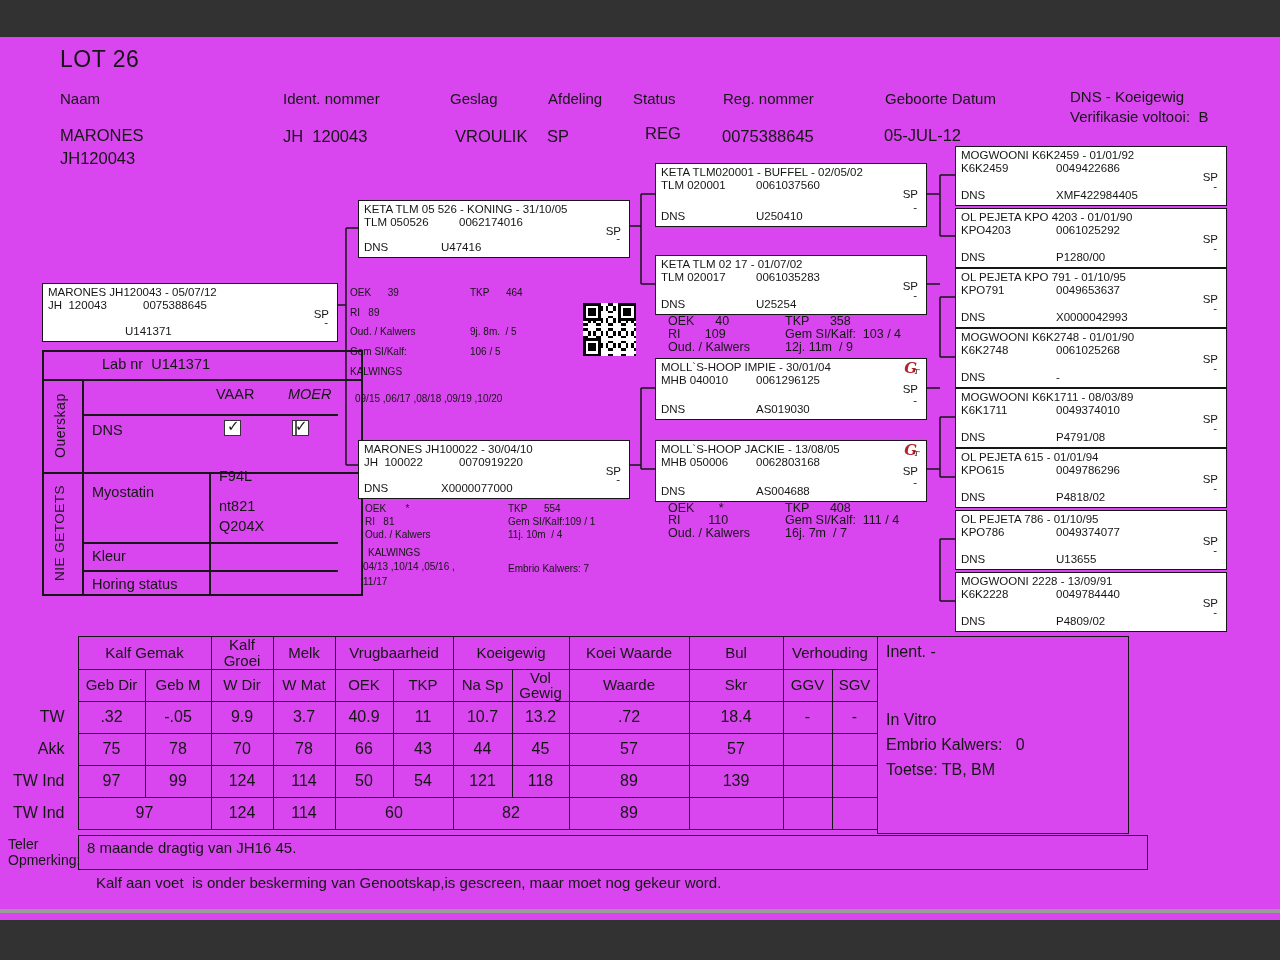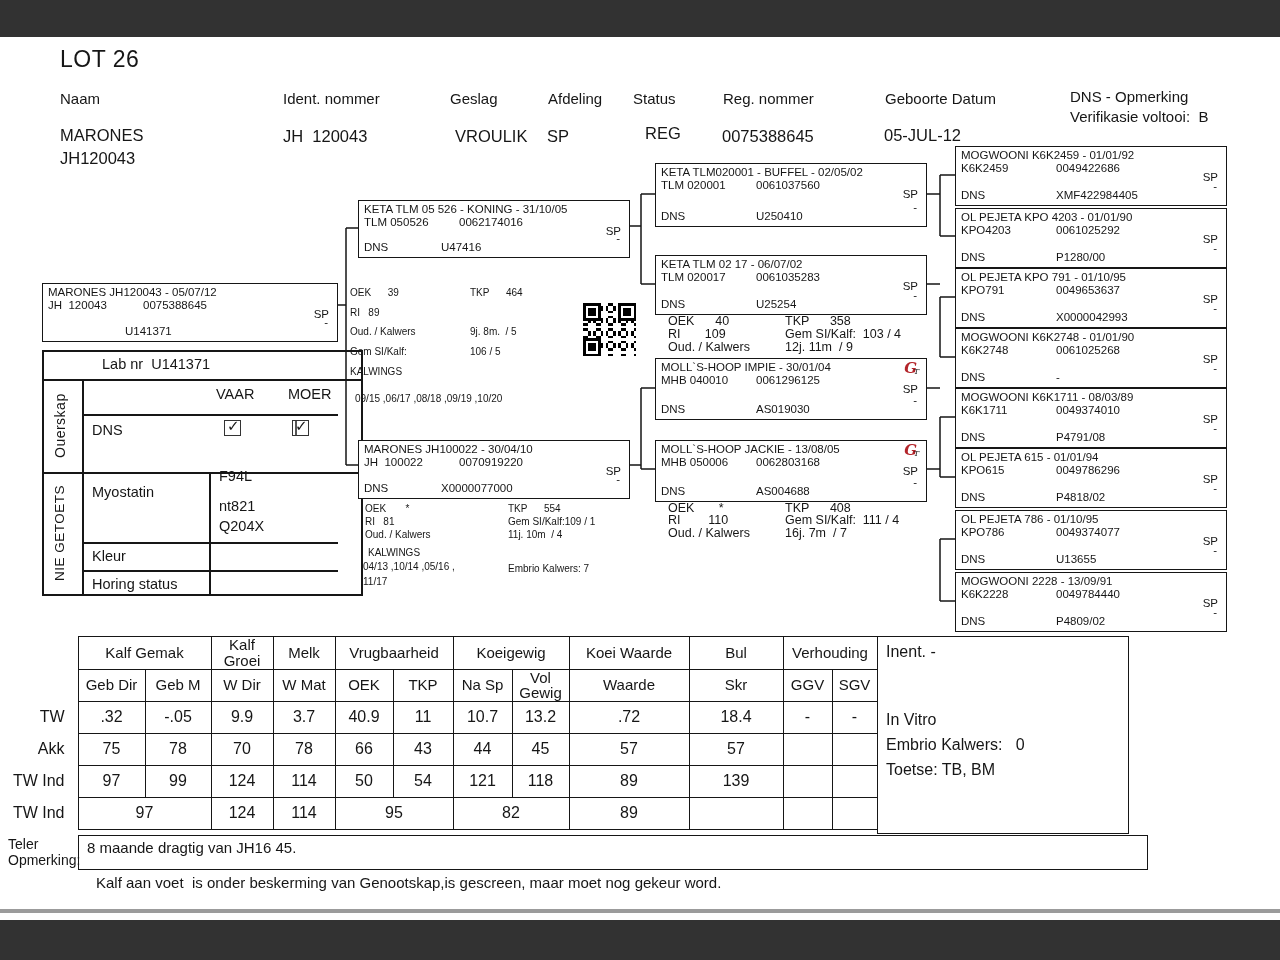--- a/index.html
+++ b/index.html
@@ -1,16 +1,16 @@
 <!DOCTYPE html>
 <html><head>
 <meta charset="utf-8">
 <style>
   html,body{margin:0;padding:0;background:#2f2f2f;}
-  #screen{position:relative;width:1280px;height:960px;background:#ffffff;overflow:hidden;
+  #screen{position:relative;width:1280px;height:960px;background:#d946ef;overflow:hidden;
           font-family:"Liberation Sans","DejaVu Sans",sans-serif;color:#161616;}
   .abs{position:absolute;white-space:pre;}
   .bar{position:absolute;left:0;width:1280px;background:#323232;}
   #topbar{top:0;height:37px;}
   #grayline{position:absolute;left:0;top:909px;width:1280px;height:4px;background:#9b9b9b;}
   #bottombar{top:920px;height:40px;}
 
   
   .lot{font-size:23px;letter-spacing:.5px;}
   .contact{font-size:15px;}
@@ -88,21 +88,21 @@
 
   <div class="abs lot" style="left:60px;top:46px;">LOT 26</div>
 
   <div class="abs hlabel" style="left:60px;top:90px;">Naam</div>
   <div class="abs hlabel" style="left:283px;top:90px;">Ident. nommer</div>
   <div class="abs hlabel" style="left:450px;top:90px;">Geslag</div>
   <div class="abs hlabel" style="left:548px;top:90px;">Afdeling</div>
   <div class="abs hlabel" style="left:633px;top:90px;">Status</div>
   <div class="abs hlabel" style="left:723px;top:90px;">Reg. nommer</div>
   <div class="abs hlabel" style="left:885px;top:90px;">Geboorte Datum</div>
-  <div class="abs hlabel" style="left:1070px;top:88px;">DNS - Opmerking</div>
+  <div class="abs hlabel" style="left:1070px;top:88px;">DNS - Koeigewig</div>
   <div class="abs hlabel" style="left:1070px;top:108px;">Verifikasie voltooi:  B</div>
 
   <div class="abs hvalue" style="left:60px;top:126px;">MARONES</div>
   <div class="abs hvalue" style="left:60px;top:149px;">JH120043</div>
   <div class="abs hvalue" style="left:283px;top:127px;">JH  120043</div>
   <div class="abs hvalue" style="left:455px;top:127px;">VROULIK</div>
   <div class="abs hvalue" style="left:547px;top:127px;">SP</div>
   <div class="abs hvalue" style="left:645px;top:124px;">REG</div>
   <div class="abs hvalue" style="left:722px;top:127px;">0075388645</div>
   <div class="abs hvalue" style="left:884px;top:126px;">05-JUL-12</div>
@@ -116,21 +116,21 @@
     <span class="bdash">-</span>
   </div>
 
   <div id="labpanel">
     <div class="abs" style="left:58px;top:4px;">Lab nr  U141371</div>
     <div class="hl" style="top:27px;left:0;width:100%;"></div>
     <div class="vl" style="left:38px;top:27px;height:215px;"></div>
     <div class="vlab" style="left:8px;top:30px;height:88px;width:22px;">Ouerskap</div>
     <div class="hl" style="top:62px;left:38px;width:256px;"></div>
     <div class="abs" style="left:172px;top:34px;">VAAR</div>
-    <div class="abs" style="left:244px;top:34px;">MOER</div>
+    <div class="abs" style="left:244px;top:34px;font-style:italic;">MOER</div>
     <div class="abs" style="left:48px;top:70px;">DNS</div>
     <div class="cb" style="left:180px;top:68px;"></div>
     <div class="cb dbl" style="left:248px;top:68px;"></div>
     <div class="hl" style="top:120px;left:0;width:100%;"></div>
     <div class="vlab" style="left:8px;top:124px;height:114px;width:22px;font-size:13.5px;">NIE GETOETS</div>
     <div class="vl" style="left:165px;top:120px;height:122px;"></div>
     <div class="abs" style="left:48px;top:132px;">Myostatin</div>
     <div class="abs" style="left:175px;top:116px;">F94L</div>
     <div class="abs" style="left:175px;top:146px;">nt821</div>
     <div class="abs" style="left:175px;top:166px;">Q204X</div>
@@ -377,21 +377,21 @@
   <div class="pbox" style="left:655px;top:163px;width:270px;height:62px;">
     <span class="bt">KETA TLM020001 - BUFFEL - 02/05/02</span>
     <span class="bi">TLM 020001</span>
     <span class="br">0061037560</span>
     <span class="bsp">SP</span>
     <span class="bd">DNS</span>
     <span class="bdv">U250410</span>
     <span class="bdash">-</span>
   </div>
   <div class="pbox" style="left:655px;top:255px;width:270px;height:58px;">
-    <span class="bt">KETA TLM 02 17 - 06/07/02</span>
+    <span class="bt">KETA TLM 02 17 - 01/07/02</span>
     <span class="bi">TLM 020017</span>
     <span class="br">0061035283</span>
     <span class="bsp">SP</span>
     <span class="bd">DNS</span>
     <span class="bdv">U25254</span>
     <span class="bdash">-</span>
   </div>
   <div class="abs stat12" style="left:668px;top:314px;">OEK      40</div>
   <div class="abs stat12" style="left:785px;top:314px;">TKP      358</div>
   <div class="abs stat12" style="left:668px;top:327px;">RI       109</div>
@@ -585,21 +585,21 @@
       <td>89</td>
       <td>139</td>
       <td></td>
       <td></td>
     </tr>
     <tr class="val">
       <td class="nob lbl">TW Ind</td>
       <td colspan="2">97</td>
       <td>124</td>
       <td>114</td>
-      <td colspan="2">95</td>
+      <td colspan="2">60</td>
       <td colspan="2">82</td>
       <td>89</td>
       <td></td>
       <td></td>
       <td></td>
     </tr>
   </tbody>
     </table>
 
   <div id="inentbox">

